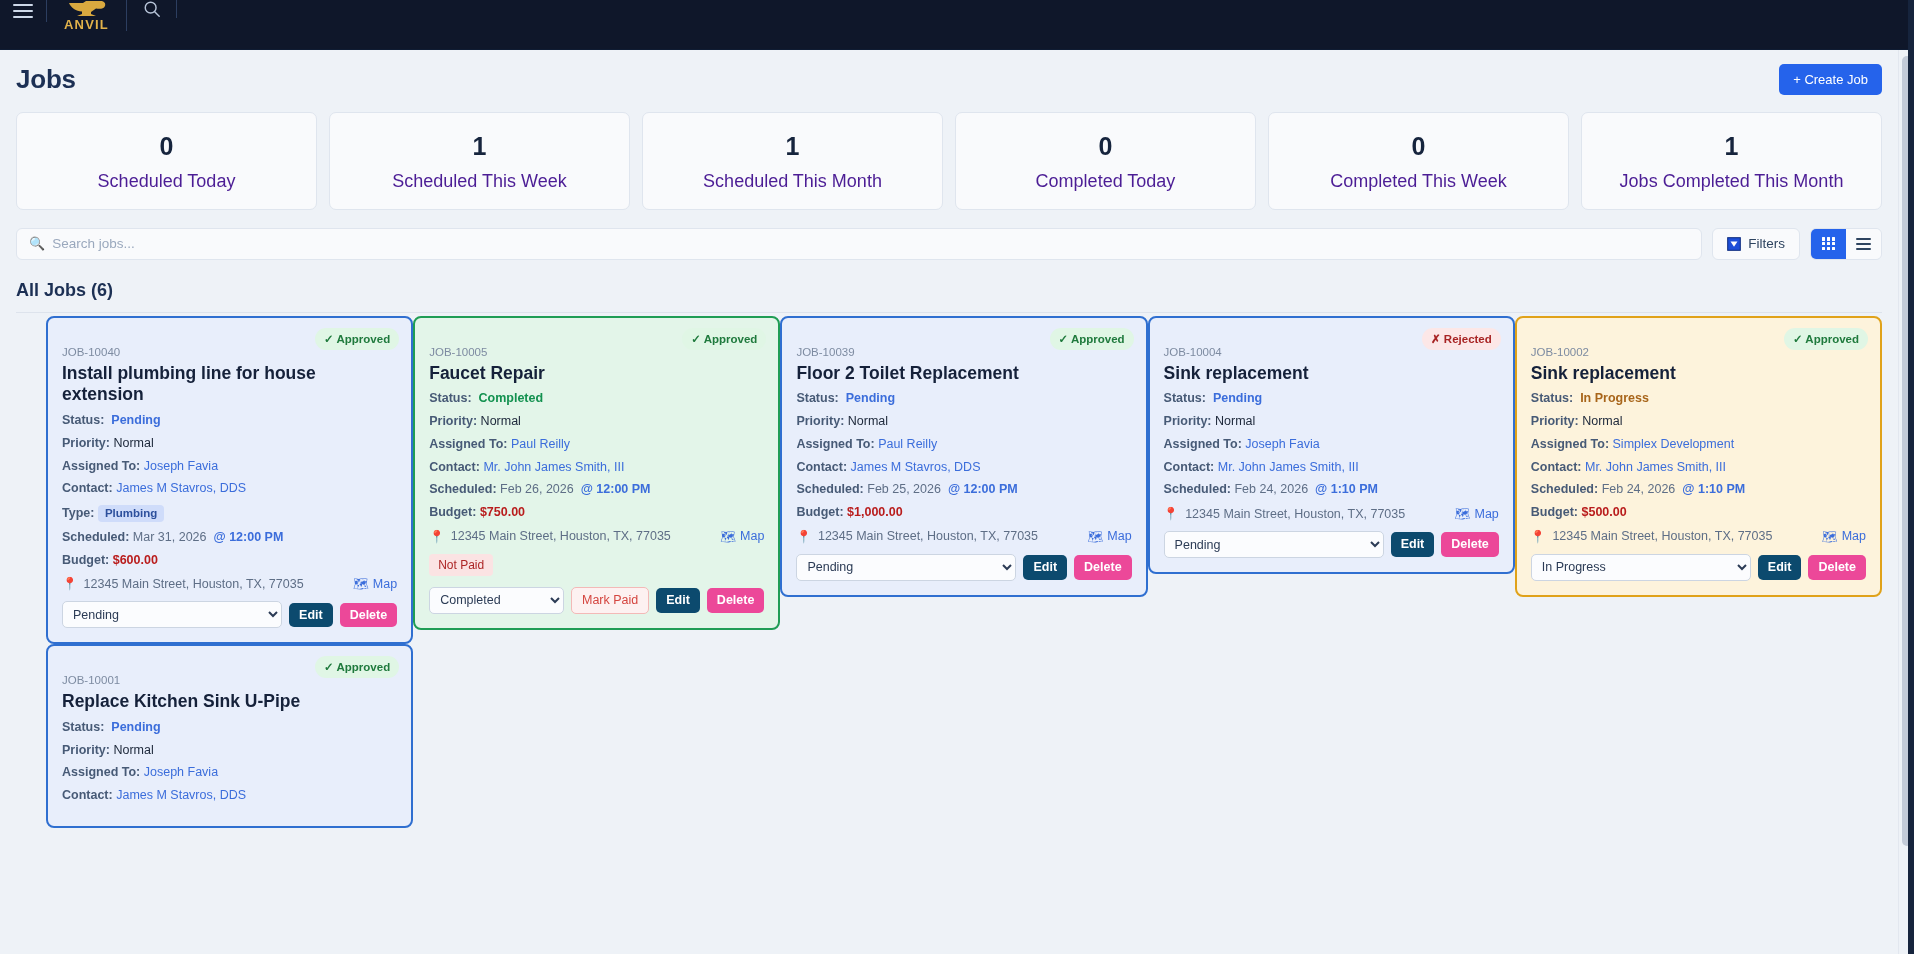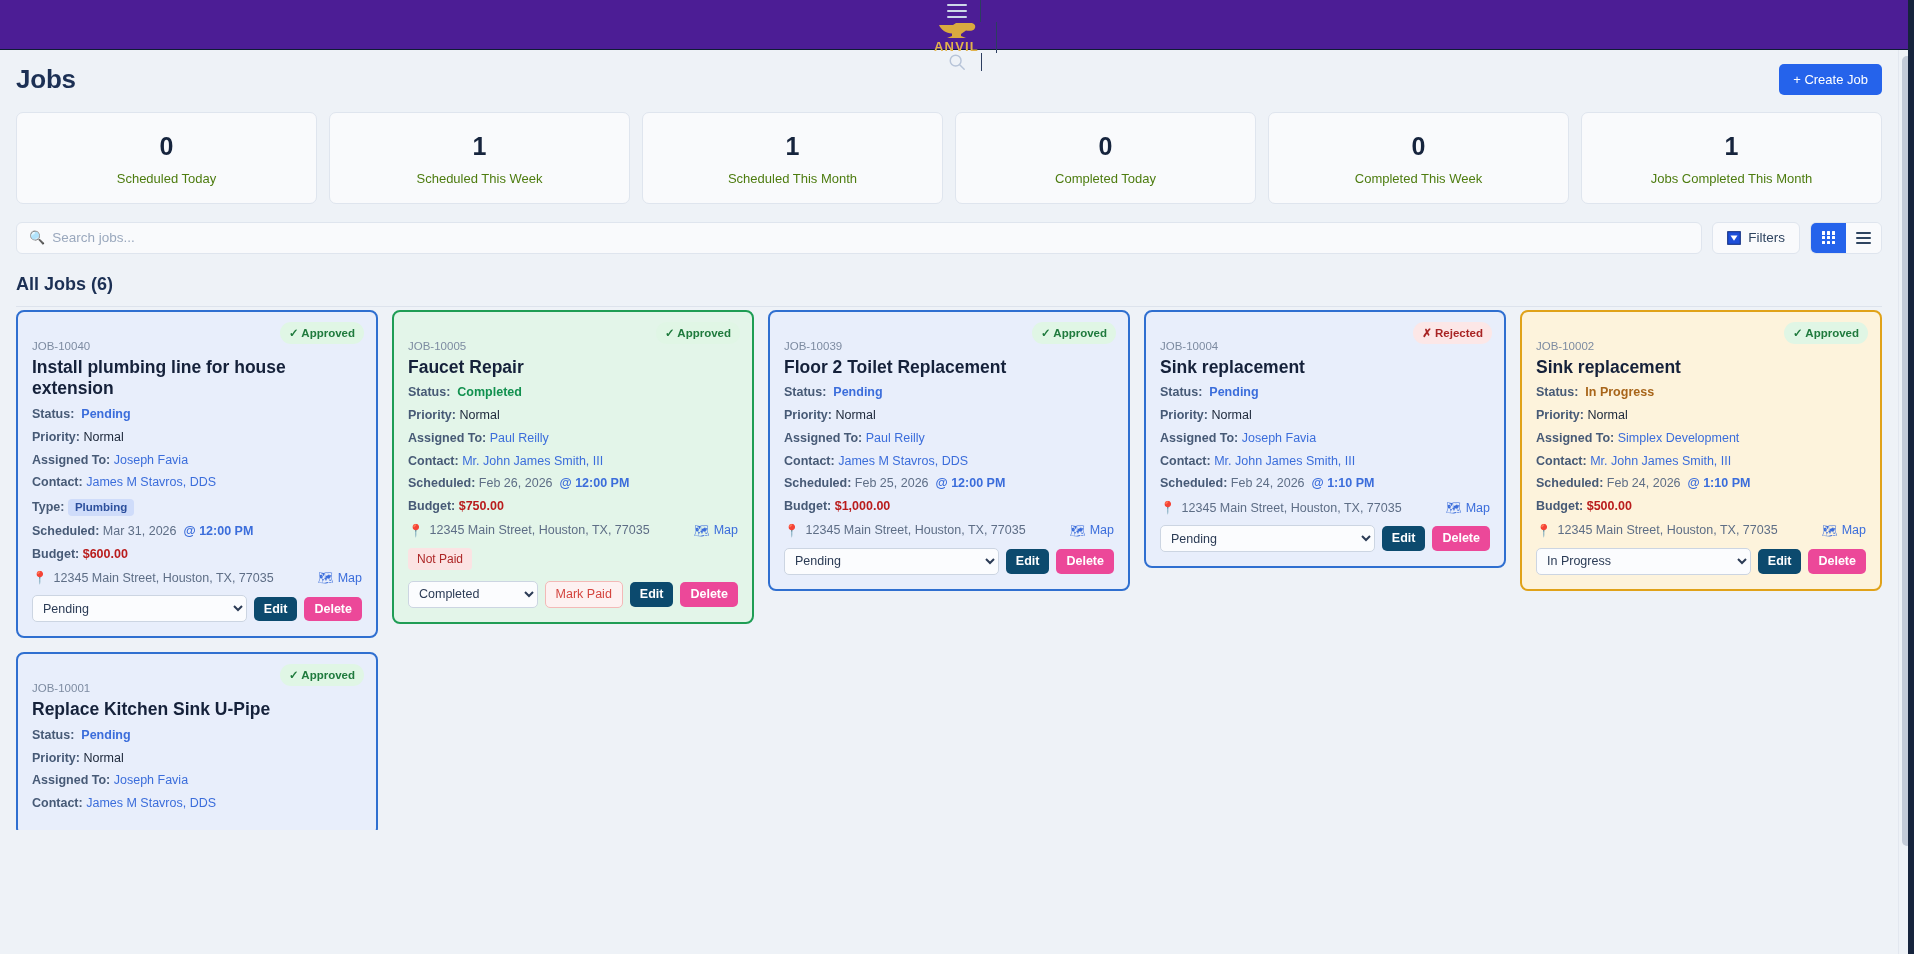--- a/index.html
+++ b/index.html
@@ -7,25 +7,24 @@
     width: 1914px; height: 954px;
     overflow: hidden;
     background: #eef2f7;
     font-family: "Liberation Sans", sans-serif;
     -webkit-font-smoothing: antialiased;
   }
 
   
   .topnav {
     height: 50px;
-    background: #4c1d95;
+    background: #0f172a;
     display: flex;
-    align-items: center;
+    align-items: flex-start;
     border-bottom: 1px solid #0f1c33;
-    flex-direction: column;
   }
   .nav-cell {
     display: flex; align-items: center; justify-content: center;
     border-right: 1px solid #2c3e60;
   }
   .nav-hamburger { width: 47px; }
   .nav-logo { width: 80px; flex-direction: column; }
   .nav-search { width: 50px; }
   .nav-spacer { flex: 1; border-right: none; }
 
@@ -73,21 +72,21 @@
     background: #f9fafc;
     border: 1px solid #dfe5ee;
     border-radius: 7px;
     padding: 19px 10px 17px 10px;
     text-align: center;
   }
   .stat-value {
     font-size: 25px; font-weight: bold; color: #16243d; line-height: 1.15;
   }
   .stat-label {
-    font-size: 13px; color: #4d7c0f; margin-top: 10px;
+    font-size: 18px; color: #4c1d95; margin-top: 10px;
   }
 
   
   .searchrow { display: flex; gap: 10px; align-items: stretch; margin-bottom: 20px; }
   .search-box {
     flex: 1;
     background: #f9fafc;
     border: 1px solid #dfe5ee;
     border-radius: 6px;
     display: flex; align-items: center;
@@ -130,22 +129,23 @@
     font-size: 18px; font-weight: bold; color: #1c3054;
     padding-bottom: 11px;
     border-bottom: 1px solid #dde3ec;
     margin-bottom: 3px;
   }
 
   
   .cards {
     display: grid;
     grid-template-columns: repeat(5, 1fr);
-    gap: 14px;
+    gap: 0;
     align-items: start;
+    margin-left: 30px;
   }
   .card {
     border-radius: 8px;
     padding: 12px 14px 14px 14px;
     position: relative;
     border: 2px solid #2f6fd0;
     background: #e8eefb;
   }
   .card.theme-blue   { border-color: #2f6fd0; background: #e8eefb; }
   .card.theme-green  { border-color: #1f9d55; background: #e3f5e9; }

